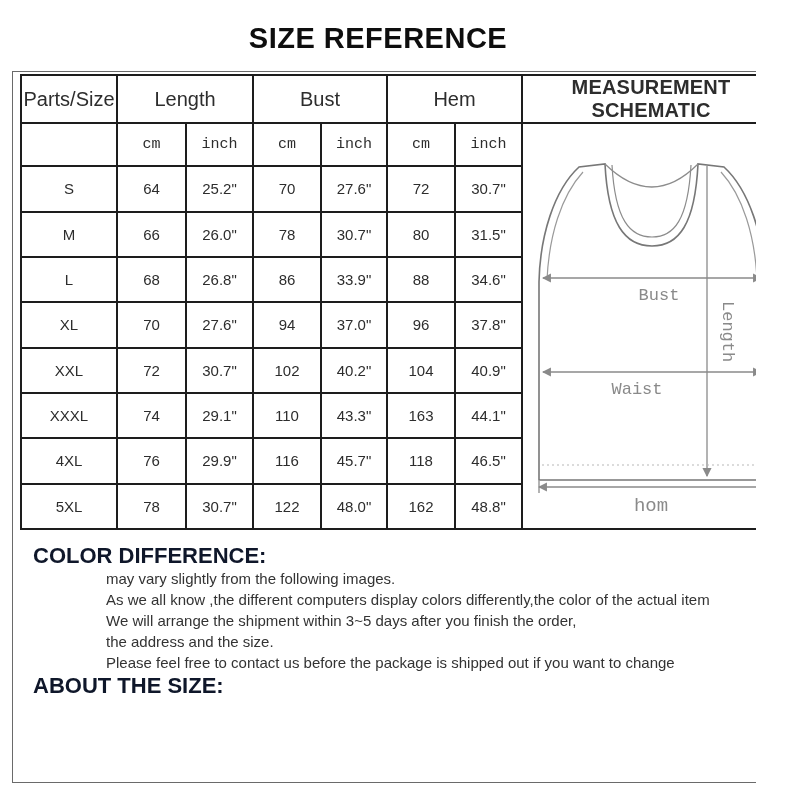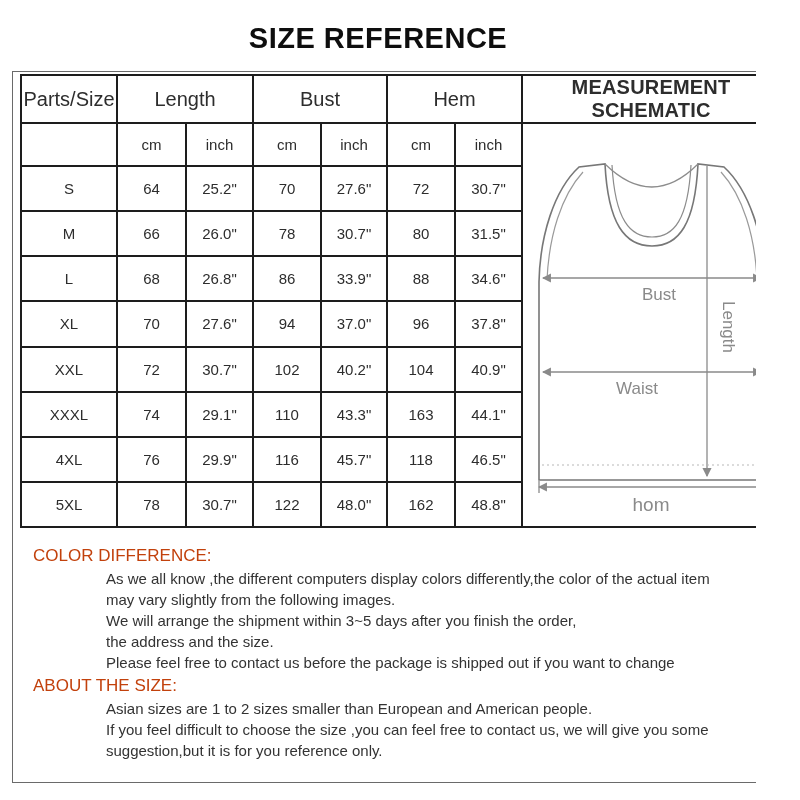--- a/index.html
+++ b/index.html
@@ -6,25 +6,25 @@
   body{width:800px;height:800px;font-family:"Liberation Sans",sans-serif;}
   .page{position:relative;width:756px;height:800px;background:#ffffff;overflow:hidden;}
   .title{position:absolute;top:22px;left:0;width:100%;margin:0;text-align:center;
          font-size:29px;font-weight:bold;letter-spacing:0.5px;color:#0e0e0e;}
   .frame{position:absolute;left:12px;top:71px;width:774px;height:710px;border:1px solid #6a6a6a;}
   table.size-table{position:absolute;left:7px;top:2px;border-collapse:collapse;table-layout:fixed;}
   table.size-table td{border:2px solid #1d1d1d;text-align:center;vertical-align:middle;
         padding:0;font-size:15px;color:#2d2d2d;background:#ffffff;}
   tr.r-head td{height:45px;font-size:20px;}
   td.schem-head{font-weight:bold;font-size:15px;letter-spacing:0.2px;color:#111;}
-  tr.r-units td{height:41px;}
+  tr.r-units td{height:41px;font-family:Liberation Mono, monospace;}
   tr.r-data td{height:43px;}
   td.schem-cell{vertical-align:top;padding:0;}
   .notes{position:absolute;left:20px;top:472px;width:742px;}
-  .note-heading{color:#c2410c;font-weight:normal;font-size:17px;line-height:23px;margin:1px 0 1px 0;}
+  .note-heading{color:#0f172a;font-weight:bold;font-size:22px;line-height:23px;margin:1px 0 1px 0;}
   .note-heading.first{margin-top:0;}
   .note-body{margin-left:73px;}
   .note-line{font-size:15px;line-height:21px;color:#333333;white-space:nowrap;}
 </style>
 </head>
 <body>
 
 <div class="page">
 
   <h1 class="title">SIZE REFERENCE</h1>
@@ -161,30 +161,25 @@
         <td>48.0"</td>
         <td>162</td>
         <td>48.8"</td>
       </tr>
     </tbody>
       </table>
 
     <div class="notes">
       <div class="note-heading first">COLOR DIFFERENCE:</div>
       <div class="note-body">
+        <div class="note-line">may vary slightly from the following images.</div>
         <div class="note-line">As we all know ,the different computers display colors differently,the color of the actual item</div>
-        <div class="note-line">may vary slightly from the following images.</div>
       </div>
       <div class="note-body">
         <div class="note-line">We will arrange the shipment within 3~5 days after you finish the order,</div>
         <div class="note-line">the address and the size.</div>
         <div class="note-line">Please feel free to contact us before the package is shipped out if you want to change</div>
       </div>
       <div class="note-heading">ABOUT THE SIZE:</div>
-      <div class="note-body">
-        <div class="note-line">Asian sizes are 1 to 2 sizes smaller than European and American people.</div>
-        <div class="note-line">If you feel difficult to choose the size ,you can feel free to contact us, we will give you some</div>
-        <div class="note-line">suggestion,but it is for you reference only.</div>
-      </div>
     </div>
 
   </div>
 </div>
 
 </body></html>

